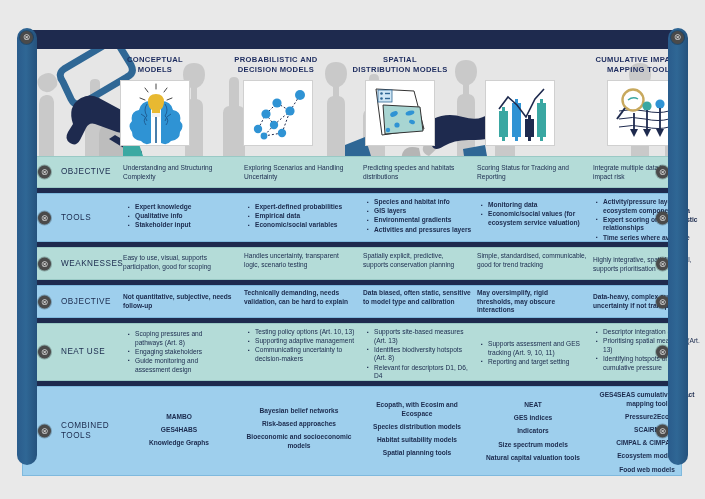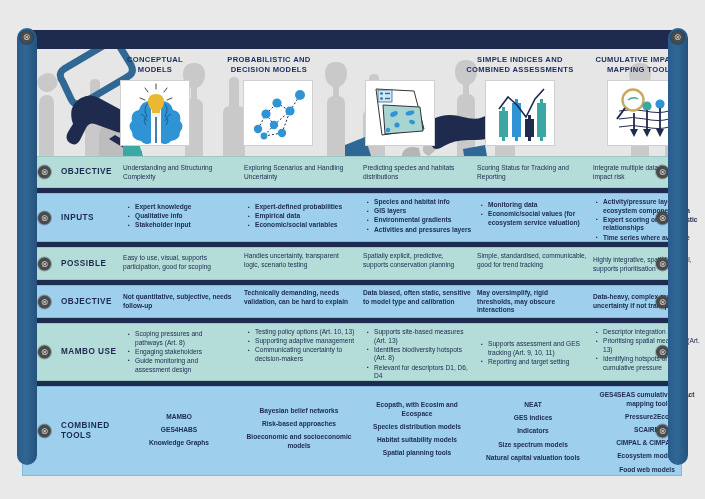--- a/index.html
+++ b/index.html
@@ -50,21 +50,21 @@
   .row{position:absolute;left:22px;width:660px;z-index:5;box-sizing:border-box;}
   .rowshadow{position:absolute;left:29px;width:653px;height:5px;background:#1e2a4e;z-index:4;}
   .rowshadow i{position:absolute;left:0;top:0;width:8px;height:5px;background:#2f6795;}
 
   .rowbody{position:relative;width:100%;height:100%;box-sizing:border-box;}
   .row.teal .rowbody{background:#b4dcd8;border:1px solid #9ac9c5;}
   .row.blue .rowbody{background:#9ecfed;border:1px solid #7fb9dd;}
 
   .rowlabel{
     position:absolute;left:38px;top:50%;transform:translateY(-50%);
-    font-size:8.2px;font-weight:bold;letter-spacing:.5px;line-height:10px;
+    font-size:8.2px;font-weight:normal;letter-spacing:.5px;line-height:10px;
     color:#1b2a4d;width:70px;
   }
   .rowx-l{left:15px;top:50%;transform:translateY(-50%);}
   .rowx-r{left:633px;top:50%;transform:translateY(-50%);}
 
   .cell{
     position:absolute;font-size:6.6px;line-height:8.6px;color:#1b2a4d;
     box-sizing:border-box;
   }
   .cell.center{text-align:center;}
@@ -124,22 +124,22 @@
         <path d="M436 100 l22 -4 l2 11 l-23 0 z"></path>
         <path d="M318 96 l20 -8 l6 19 l-26 0 z"></path>
       </g>
 
       <g fill="#3ba9a2">
         <path d="M96 97 l14 -8 l6 18 l-20 0 z"></path>
       </g>
     </svg>
 
     <div class="colttl" style="left:66px"><span>CONCEPTUAL<br>MODELS</span></div>
-    <div class="colttl" style="left:180px"><span>PROBABILISTIC AND<br>DECISION MODELS</span></div>
-    <div class="colttl" style="left:431px"><span>SIMPLE INDICES AND<br>COMBINED ASSESSMENTS</span></div>
+    <div class="colttl" style="left:187px"><span>PROBABILISTIC AND<br>DECISION MODELS</span></div>
+    <div class="colttl" style="left:311px"><span>SPATIAL<br>DISTRIBUTION MODELS</span></div>
     <div class="colttl" style="left:552px"><span>CUMULATIVE IMPACTS<br>MAPPING TOOLS</span></div>
 
     <div class="cardbox" style="left:93px">
       <svg viewBox="0 0 70 66" width="70" height="66">
         <g fill="#2f93d4">
           <path d="M30 20 q-10 0 -12 9 q-9 2 -7 11 q-5 5 0 11 q0 8 9 9 q4 5 10 2 z"></path>
         </g>
         <g fill="none" stroke="#1e5f96" stroke-width="1">
           <path d="M26 23 q-4 6 0 12 q-5 4 -1 9"></path>
           <path d="M20 33 q5 2 6 7"></path>
@@ -281,21 +281,21 @@
     </div>
   </div>
   <div class="rowshadow" style="top:188px">
       <i></i>
     </div>
 
   <div class="row blue" style="top:193px;height:49px">
     <div class="rowbody">
       <div class="xbadge rowx-l">⊗</div>
       <div class="xbadge rowx-r">⊗</div>
-      <div class="rowlabel">INPUTS</div>
+      <div class="rowlabel">TOOLS</div>
       <div class="cell" style="left:104px;top:9px;width:105px">
           <ul>
         <li>Expert knowledge</li>
         <li>Qualitative info</li>
         <li>Stakeholder input</li>
       </ul>
         </div>
       <div class="cell" style="left:224px;top:9px;width:112px">
           <ul>
         <li>Expert-defined probabilities</li>
@@ -327,21 +327,21 @@
     </div>
   </div>
   <div class="rowshadow" style="top:242px">
       <i></i>
     </div>
 
   <div class="row teal" style="top:247px;height:33px">
     <div class="rowbody">
       <div class="xbadge rowx-l">⊗</div>
       <div class="xbadge rowx-r">⊗</div>
-      <div class="rowlabel">POSSIBLE</div>
+      <div class="rowlabel">WEAKNESSES</div>
       <div class="cell" style="left:100px;top:6px;width:112px">
           <p>Easy to use, visual, supports participation, good for scoping</p>
         </div>
       <div class="cell" style="left:221px;top:4px;width:110px">
           <p>Handles uncertainty, transparent logic, scenario testing</p>
         </div>
       <div class="cell" style="left:340px;top:4px;width:105px">
           <p>Spatially explicit, predictive, supports conservation planning</p>
         </div>
       <div class="cell" style="left:454px;top:4px;width:110px">
@@ -379,21 +379,21 @@
     </div>
   </div>
   <div class="rowshadow" style="top:318px">
       <i></i>
     </div>
 
   <div class="row teal" style="top:323px;height:58px">
     <div class="rowbody">
       <div class="xbadge rowx-l">⊗</div>
       <div class="xbadge rowx-r">⊗</div>
-      <div class="rowlabel">MAMBO USE</div>
+      <div class="rowlabel">NEAT USE</div>
       <div class="cell" style="left:104px;top:6px;width:105px">
           <ul>
         <li>Scoping pressures and pathways (Art. 8)</li>
         <li>Engaging stakeholders</li>
         <li>Guide monitoring and assessment design</li>
       </ul>
         </div>
       <div class="cell" style="left:224px;top:4px;width:110px">
           <ul>
         <li>Testing policy options (Art. 10, 13)</li>

